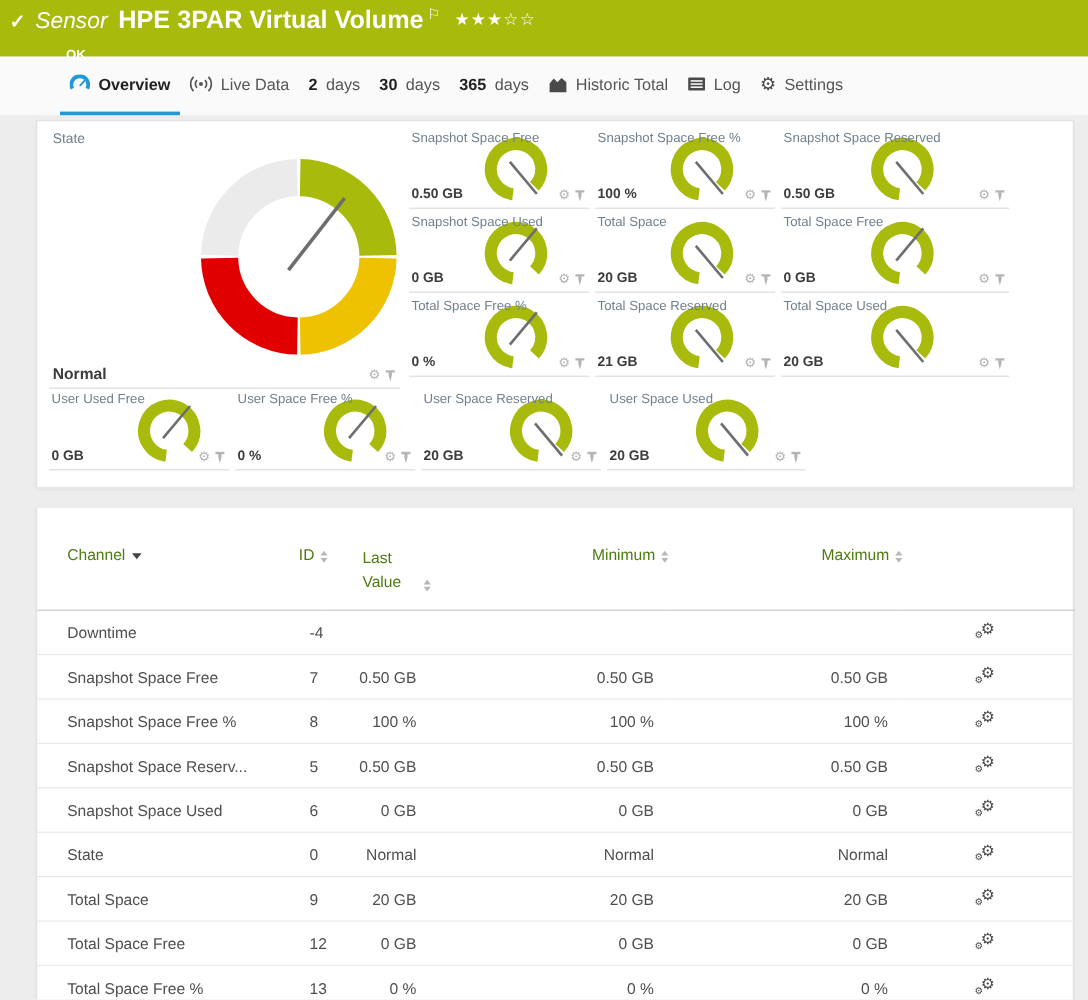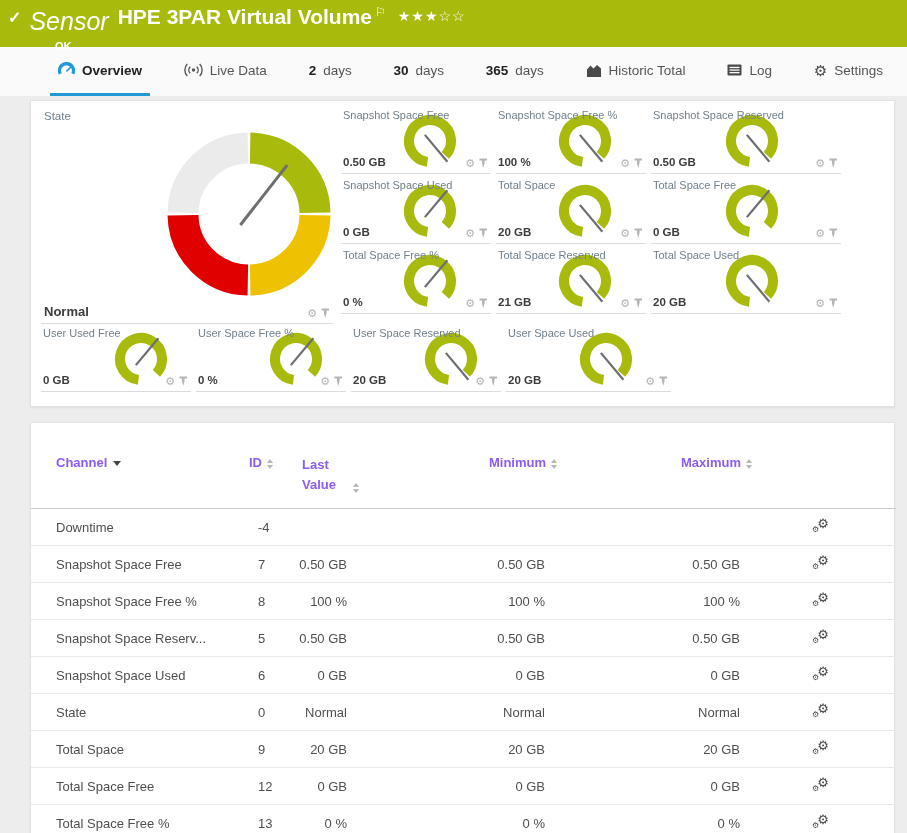--- a/index.html
+++ b/index.html
@@ -3,29 +3,29 @@
 <meta charset="utf-8">
 <style>
   * { box-sizing: border-box; }
   html,body { margin:0; padding:0; width:907px; height:833px; overflow:hidden;
     font-family:"Liberation Sans", sans-serif; background:#ededed; }
 
   
   .banner { position:relative; height:47px; background:#a8ba0b; color:#fff; }
   .banner-row { display:flex; align-items:flex-start; padding:4px 0 0 8px; }
   .check { font-size:16px; font-weight:700; margin-top:4px; }
-  .kind  { font-style:italic; font-size:25px; margin-left:8px; margin-top:3px; }
+  .kind  { font-style:italic; font-size:19px; margin-left:8px; margin-top:3px; }
   .title { font-weight:700; font-size:21px; margin-left:9px; margin-top:1px;text-align:right; }
   .flag  { font-size:12px; margin-left:3px; margin-top:1px; }
   .stars { font-size:14px; letter-spacing:1px; margin-left:12px; margin-top:4px; cursor:pointer; }
   .ok { position:absolute; left:55px; top:40px; font-size:11px; font-weight:700; }
 
   
   .tabbar { height:50px; background:#fafafa; border-bottom:1px solid #ececec;
-    display:flex; align-items:stretch; justify-content:space-between; padding:0 16px 0 50px; }
+    display:flex; align-items:stretch; padding:0 16px 0 50px; }
   .tab { display:flex; align-items:center; gap:7px; font-size:13.5px; color:#555;
     border-bottom:3px solid transparent; padding:0 8px; cursor:pointer; white-space:nowrap; }
   .tab.active { border-bottom-color:#2199d6; color:#222; font-weight:700; }
   .tab-num { color:#222; font-weight:700; }
   .gear-glyph { font-size:15px; color:#4a4a4a; line-height:1; }
 
   
   .content { padding:3px 12px 0 30px; }
   .card { background:#fff; border:1px solid #e2e2e2; box-shadow:0 1px 2px rgba(0,0,0,0.06); }
   .card-gauges { position:relative; height:307px; }
@@ -48,21 +48,21 @@
     grid-template-columns:150px 150px 150px 165px; grid-auto-rows:66px; column-gap:5px; }
   .gpanel { position:relative; border-bottom:1px solid #dcdcdc; }
   .glabel { position:absolute; left:2px; top:1px; font-size:11px; color:#72808c; white-space:nowrap; z-index:2; }
   .gsvg { position:absolute; top:5px; left:61px; }
   .ggrid .gpanel:nth-child(3n) .gsvg { left:73px; }
   .grow4 .gpanel .gsvg { left:72px; }
   .gvalue { position:absolute; left:2px; bottom:5px; font-size:11.5px; font-weight:700; color:#3c3c3c; }
 
   
   table { width:100%; border-collapse:collapse; font-size:13px; color:#4f4f4f; table-layout:fixed; }
-  th { font-weight:700; color:#8b5cf6; vertical-align:top; padding:22px 0 14px 0;
+  th { font-weight:400; color:#4d7c0f; vertical-align:top; padding:22px 0 14px 0;
     border-bottom:1px solid #c9c9c9; cursor:pointer; }
   td { padding:9px 12px; border-bottom:1px solid #e9e9e9; }
   .c0 { text-align:left; padding-left:25px; overflow:hidden; white-space:nowrap; }
   .c1,.c2,.c3,.c4 { text-align:right; }
   td.c5, th.c5 { text-align:left; padding-left:60px; }
   th.c2 .lbl { display:inline-block; max-width:46px; text-align:left; line-height:1.5; vertical-align:bottom; }
   .sort { display:inline-flex; flex-direction:column; gap:2px; margin-left:5px; vertical-align:middle; }
   .s-up { width:0; height:0; border-left:3.5px solid transparent; border-right:3.5px solid transparent; border-bottom:4px solid #b8b8b8; }
   .s-dn { width:0; height:0; border-left:3.5px solid transparent; border-right:3.5px solid transparent; border-top:4px solid #b8b8b8; }
   .tri-active { display:inline-block; width:0; height:0; margin-left:6px;

